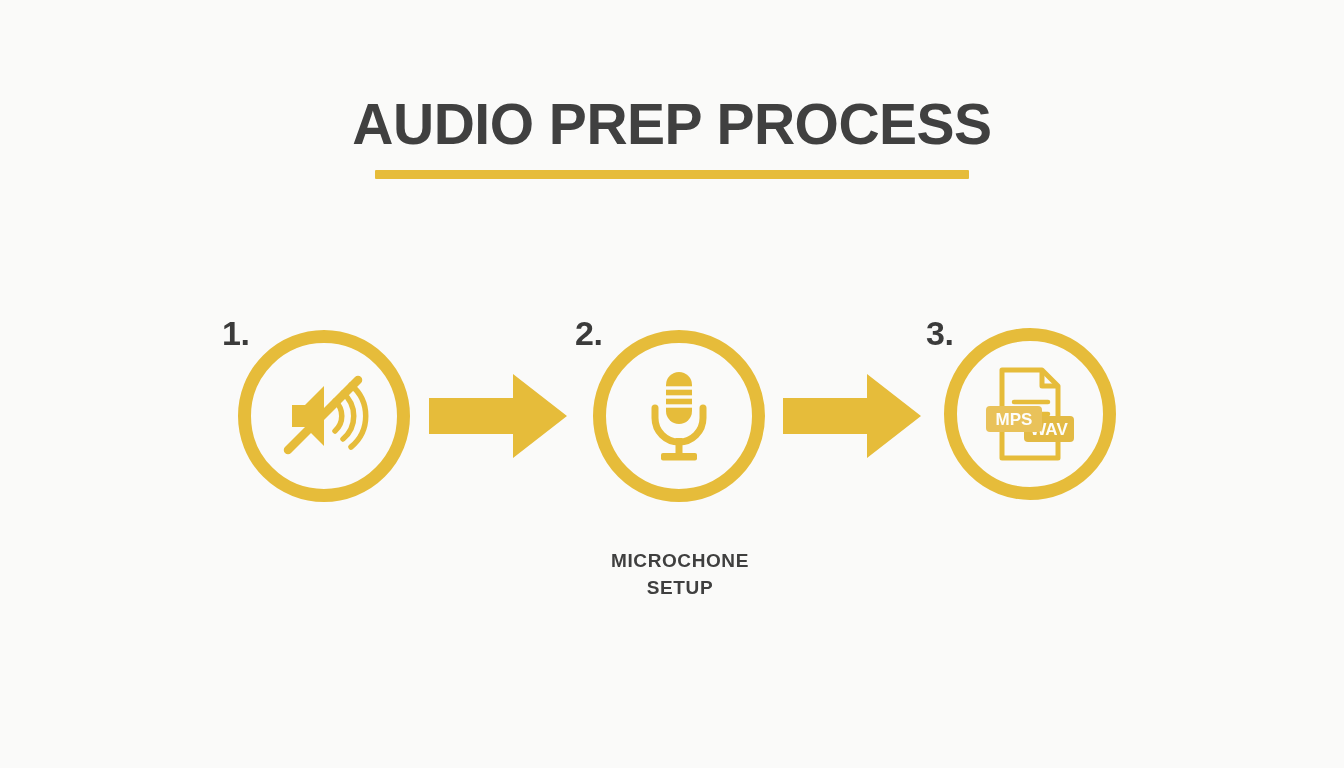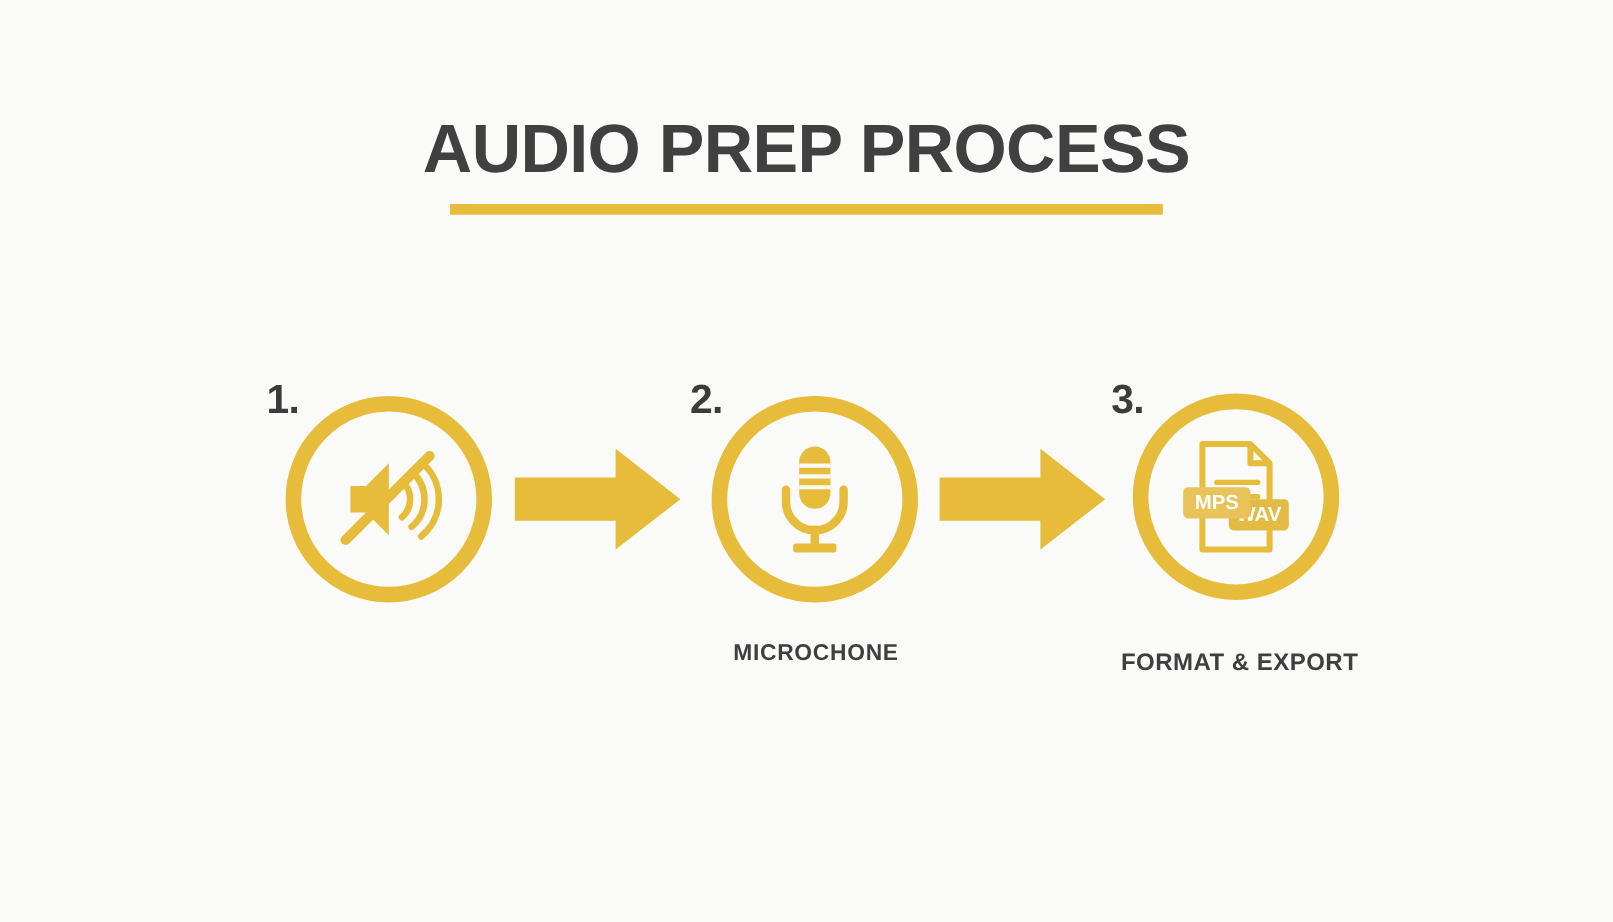--- a/index.html
+++ b/index.html
@@ -117,21 +117,21 @@
     top: 212px;
     left: 0;
     width: 250px;
     text-align: center;
     font-size: 19px;
     font-weight: 700;
     color: #3f3f3f;
     letter-spacing: 0.6px;
     line-height: 1.42;
   }
-  .step-2 .caption { top: 216px; }
+  .step-2 .caption { top: 232px; }
   .step-3 .caption { top: 222px; font-size: 20px; letter-spacing: 0.4px; }
   .caption .line { display: block; }
 
   
   .arrow {
     position: absolute;
     top: 372px;
     width: 142px;
     height: 88px;
   }
@@ -188,20 +188,21 @@
             <path d="M15 40 L15 50 A24 24 0 0 0 63 50 L63 40" stroke="#e6bc3a" stroke-width="7" fill="none" stroke-linecap="round"></path>
 
             <rect x="35.5" y="70" width="7" height="17" fill="#e6bc3a"></rect>
 
             <rect x="21" y="85" width="36" height="7.5" rx="2" fill="#e6bc3a"></rect>
           </svg>
         </div>
       </div>
       <div class="caption">
         <span class="line">MICROCHONE</span>
+        <span class="line">SETUP</span>
       </div>
     </div>
 
     <div class="step step-3">
       <div class="circle-wrap">
         <div class="step-num">3.</div>
         <div class="circle"></div>
         <div class="icon-holder">
           <svg width="100" height="104" viewBox="0 0 100 104" aria-hidden="true">
 
@@ -212,23 +213,20 @@
             <line x1="34" y1="52" x2="68" y2="52" stroke="#e6bc3a" stroke-width="4.5" stroke-linecap="round"></line>
 
             <rect x="44" y="54" width="50" height="26" rx="4" fill="#e3ba44"></rect>
             <text x="69" y="72.5" font-family="Liberation Sans, sans-serif" font-size="17" font-weight="700" fill="#fdfdfb" text-anchor="middle">WAV</text>
 
             <rect x="6" y="44" width="56" height="26" rx="4" fill="#e9c25a"></rect>
             <text x="34" y="62.5" font-family="Liberation Sans, sans-serif" font-size="17" font-weight="700" fill="#fdfdfb" text-anchor="middle">MPS</text>
           </svg>
         </div>
       </div>
-      <div class="caption">
-        <span class="line">FORMAT &amp; EXPORT</span>
-      </div>
     </div>
 
   </div>
 
   <div class="arrow arrow-1">
     <svg width="142" height="88" viewBox="0 0 142 88" aria-hidden="true">
       <path d="M2 26 L86 26 L86 2 L140 44 L86 86 L86 62 L2 62 Z" fill="#e6bc3a"></path>
     </svg>
   </div>
 

